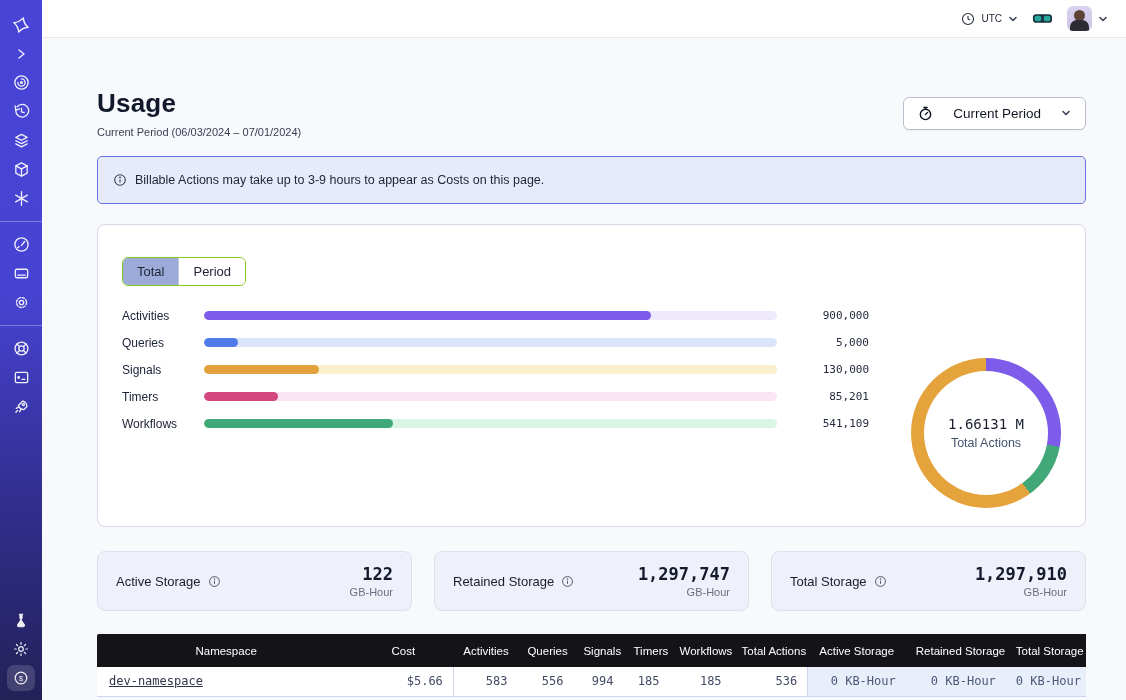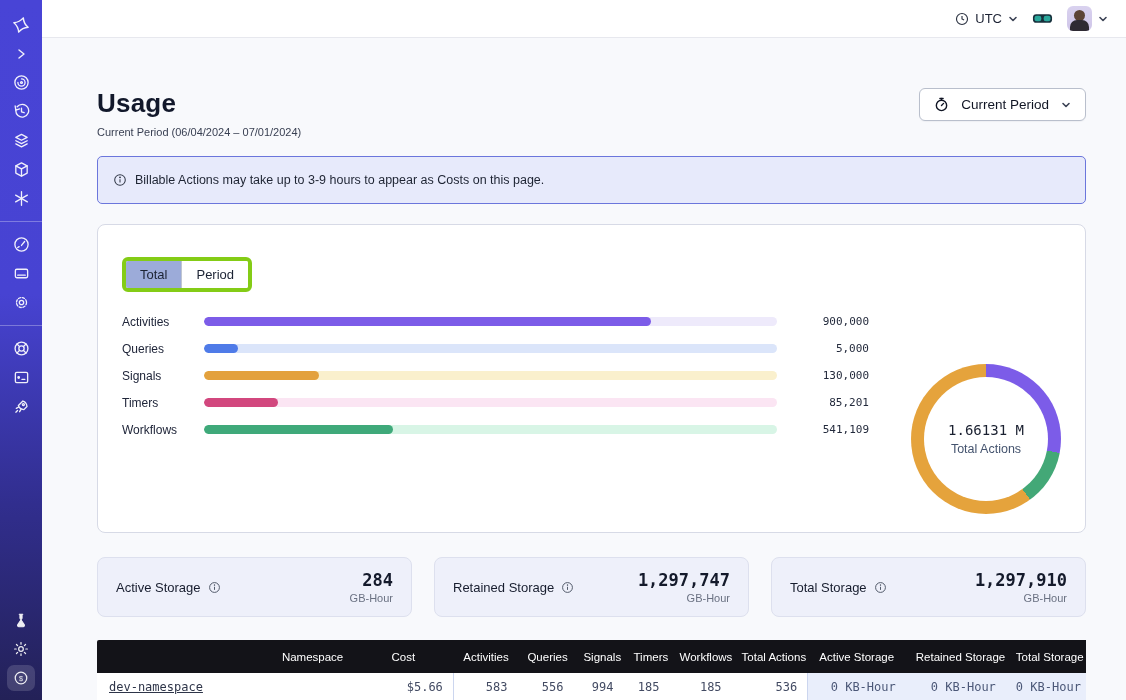--- a/index.html
+++ b/index.html
@@ -14,49 +14,49 @@
             color:#fff; opacity:.92; cursor:pointer; flex:0 0 auto;}
   .s-icon svg { stroke:#fff; fill:none; stroke-width:1.4; stroke-linecap:round; stroke-linejoin:round;}
   .s-div { width:42px; height:1px; background:rgba(255,255,255,.3); margin:8px 0; flex:0 0 auto;}
   .s-spacer { flex:1 1 auto; }
   .s-sel { background:rgba(255,255,255,.16); border-radius:7px; width:28px; height:26px; }
 
   
   .topbar { position:absolute; left:42px; top:0; right:0; height:38px; background:#fff;
     border-bottom:1px solid #e7e8ee; display:flex; align-items:center; justify-content:flex-end;
     padding-right:18px; gap:14px; z-index:4;}
-  .tz { display:flex; align-items:center; gap:6px; font-size:13px; color:#1d2334; cursor:pointer;}
+  .tz { display:flex; align-items:center; gap:6px; font-size:10px; color:#1d2334; cursor:pointer;}
   .chev { width:10px; height:10px; }
   .chev polyline { stroke:#3c4355; stroke-width:1.6; fill:none; stroke-linecap:round; stroke-linejoin:round;}
   .goggles { cursor:pointer; display:flex; }
   .avatar { width:25px; height:25px; border-radius:6px; cursor:pointer;
     background:linear-gradient(180deg,#d9d2ef 0%, #cfc5e8 100%); position:relative; overflow:hidden;}
   .avatar .head { position:absolute; left:7px; top:4px; width:11px; height:11px; border-radius:50%; background:#5d4436;}
   .avatar .body { position:absolute; left:3px; top:14px; width:19px; height:12px; border-radius:7px 7px 0 0; background:#2e2a33;}
 
   
   .main { position:absolute; left:42px; top:38px; right:0; bottom:0; background:#f8f9fc;
           padding:50px 40px 0 55px; overflow:hidden;}
-  .hdr { display:flex; justify-content:space-between; align-items:flex-start;}
+  .hdr { display:flex; justify-content:space-between; align-items:center;}
   .title { font-size:26px; font-weight:700; color:#12182b; letter-spacing:.2px;}
   .subtitle { font-size:11px; color:#383f52; margin-top:7px;}
-  .period-btn { display:flex; align-items:center; gap:12px; background:#fff; border:1px solid #b9bfcc;
+  .period-btn { display:flex; align-items:center; gap:20px; background:#fff; border:1px solid #b9bfcc;
     border-radius:6px; padding:8px 14px; font-size:13.5px; font-weight:500; color:#101524; cursor:pointer;
     box-shadow:0 1px 1px rgba(20,25,50,.04);}
   .period-btn svg { stroke:#101524; fill:none; stroke-width:1.5; stroke-linecap:round;}
 
   .banner { margin-top:18px; background:#e7eafb; border:1px solid #6b76dc; border-radius:5px;
     padding:16px 15px; display:flex; align-items:center; gap:8px; font-size:12.5px; color:#1e2433;}
   .info-ic { display:inline-flex; color:#2c3342; flex:0 0 auto;}
   .info-ic svg { stroke:currentColor; fill:none; stroke-width:1.3; }
 
   .card { margin-top:20px; background:#fff; border:1px solid #d7dae6; border-radius:8px;
     padding:20px 24px 18px; }
   .card-title { font-size:14px; color:#161c2d; font-weight:500; display:flex; align-items:center; gap:7px;}
-  .tabs { display:inline-flex; margin-top:12px; border:4px solid #84cc16; border-radius:6px; overflow:hidden;
+  .tabs { display:inline-flex; margin-top:12px; border:1px solid #84cc16; border-radius:6px; overflow:hidden;
           background:#fff;}
   .tab { padding:6px 14px; font-size:13px; color:#1c2334; cursor:pointer; background:#fff;}
   .tab + .tab { border-left:1px solid #c0c6d2; }
   .tab.sel { background:#9cabd9; font-weight:500;}
 
   .chart-wrap { display:flex; margin-top:16px; }
   .bars { flex:1 1 auto; }
   .bar-row { display:flex; align-items:center; height:27px; }
   .bar-label { width:82px; font-size:12px; color:#20263a; flex:0 0 auto;}
   .bar-track { flex:1 1 auto; height:9px; border-radius:5px; position:relative; overflow:hidden;}
@@ -75,21 +75,21 @@
     padding:12px 18px; display:flex; align-items:center; justify-content:space-between; height:60px;}
   .storage-label { font-size:13px; color:#171d2e; display:flex; align-items:center; gap:7px;}
   .storage-right { text-align:right;}
   .storage-val { font-family:"DejaVu Sans Mono", monospace; font-size:17px; font-weight:700; color:#141a2b;}
   .storage-unit { font-size:11px; color:#6a7182; margin-top:2px;}
 
   .tablebox { margin-top:23px; }
   table { width:100%; border-collapse:collapse; table-layout:fixed;}
   thead th { background:#131318; color:#fff; font-size:11.5px; font-weight:500; height:33px;
     padding:0 10px; text-align:center; white-space:nowrap; overflow:hidden;}
-  thead th:first-child { text-align:right; padding-left:12px; border-top-left-radius:2px;}
+  thead th:first-child { text-align:center; padding-left:12px; border-top-left-radius:2px;}
   tbody td { font-family:"DejaVu Sans Mono", monospace; font-size:12px; color:#434b63; height:29px;
     padding:0 10px; text-align:right; border-bottom:1px solid #ccd6ef; background:#fff; white-space:nowrap;}
   tbody td:first-child { text-align:left; padding-left:12px;}
   td.vline, th.vline-b { border-left:1px solid #ccd6ef; }
   td.storage { background:#e9eefb; color:#4c5878;}
   a.ns { color:#2e3549; text-decoration:underline; cursor:pointer;}
 </style>
 </head>
 <body>
 
@@ -245,21 +245,21 @@
         <polyline points="2,3.5 5,6.5 8,3.5"></polyline>
       </svg>
   </div>
 </div>
 
 <div class="main">
 
   <div class="hdr">
     <div>
       <div class="title">Usage</div>
-      <div class="subtitle">Current Period (06/04/2024 – 07/01/2024)</div>
+      <div class="subtitle">Current Period (06/03/2024 – 07/01/2024)</div>
     </div>
     <button class="period-btn">
       <svg width="15" height="15" viewBox="0 0 16 16">
           <circle cx="8" cy="9" r="5.5"></circle>
           <line x1="8" y1="1.6" x2="8" y2="3.4"></line>
           <line x1="6.3" y1="1.6" x2="9.7" y2="1.6"></line>
           <polyline points="8,9 10.2,6.8"></polyline>
         </svg>
       <span>Current Period</span>
       <svg class="chev" viewBox="0 0 10 10">
@@ -340,21 +340,21 @@
         <span>Active Storage</span>
         <span class="info-ic" style="color:#4a5262">
           <svg width="13" height="13" viewBox="0 0 18 18">
               <circle cx="9" cy="9" r="6.8"></circle>
               <line x1="9" y1="8" x2="9" y2="12.3"></line>
               <circle cx="9" cy="5.6" r="0.5" fill="currentColor"></circle>
             </svg>
         </span>
       </span>
       <span class="storage-right">
-        <div class="storage-val">284</div>
+        <div class="storage-val">122</div>
         <div class="storage-unit">GB-Hour</div>
       </span>
     </div>
     <div class="storage-card">
       <span class="storage-label">
         <span>Retained Storage</span>
         <span class="info-ic" style="color:#4a5262">
           <svg width="13" height="13" viewBox="0 0 18 18">
               <circle cx="9" cy="9" r="6.8"></circle>
               <line x1="9" y1="8" x2="9" y2="12.3"></line>

